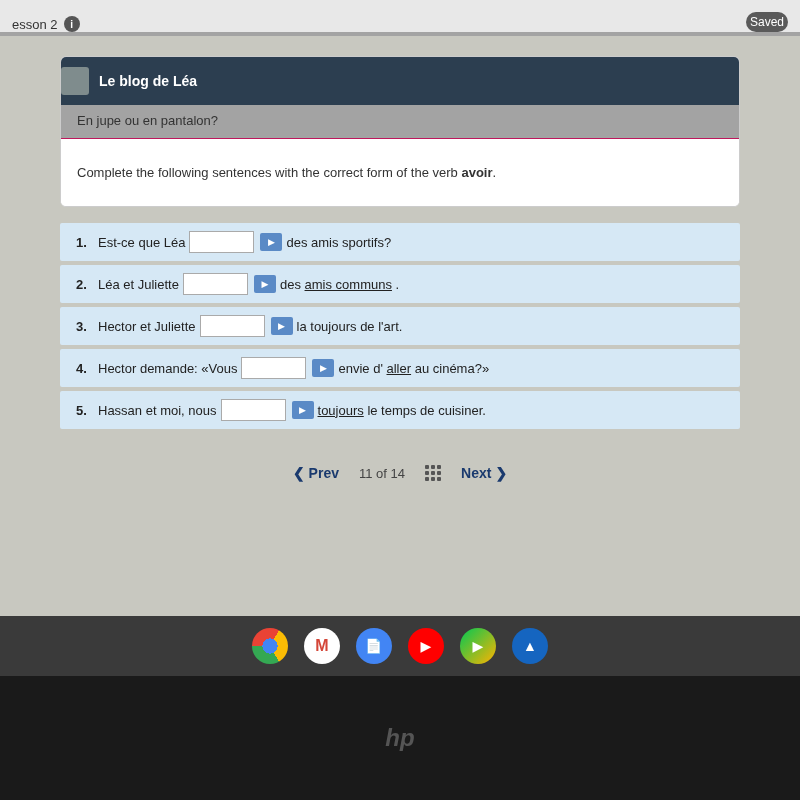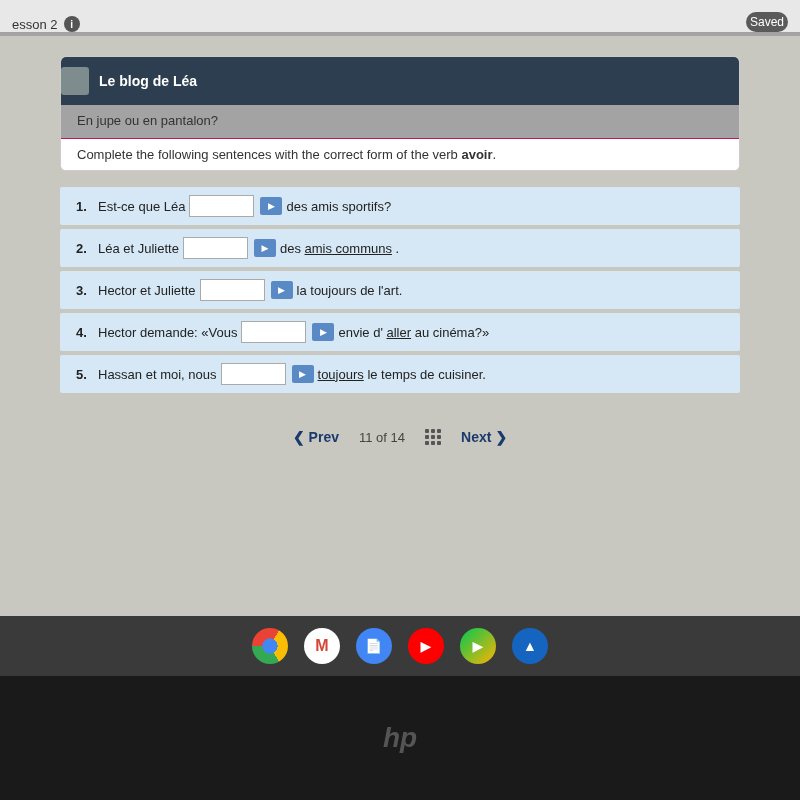--- a/index.html
+++ b/index.html
@@ -91,21 +91,21 @@
       font-size: 13px;
       color: #333;
       margin-bottom: 2px;
     }
     .blog-section {
       font-size: 13px;
       font-weight: bold;
       color: #1a3a6e;
     }
     .blog-instructions {
-      padding: 8px 16px;
+      padding: 26px 16px;
       font-size: 13px;
       color: #333;
       background: white;
     }
     .blog-instructions b {
       font-weight: bold;
     }
 
     
     .questions-container {
@@ -224,21 +224,21 @@
     
     .bottom-area {
       background: #1a1a1a;
       height: 124px;
       display: flex;
       align-items: center;
       justify-content: center;
     }
     .hp-logo {
       color: #555;
-      font-size: 28px;
+      font-size: 24px;
       font-style: italic;
       font-weight: bold;
     }
   </style>
 </head>
 <body>
 
 <div class="top-bar">
   <div class="top-bar-title">
     <span>esson 2</span>

